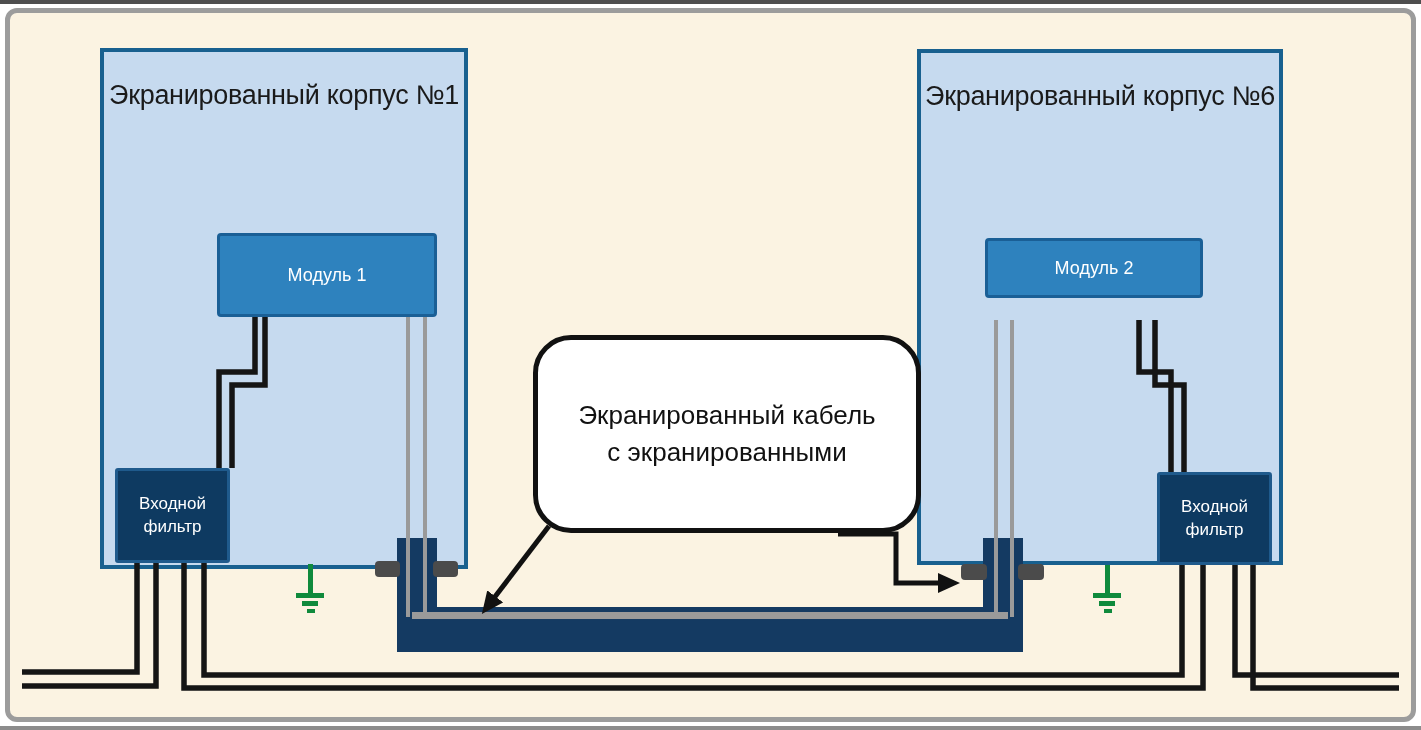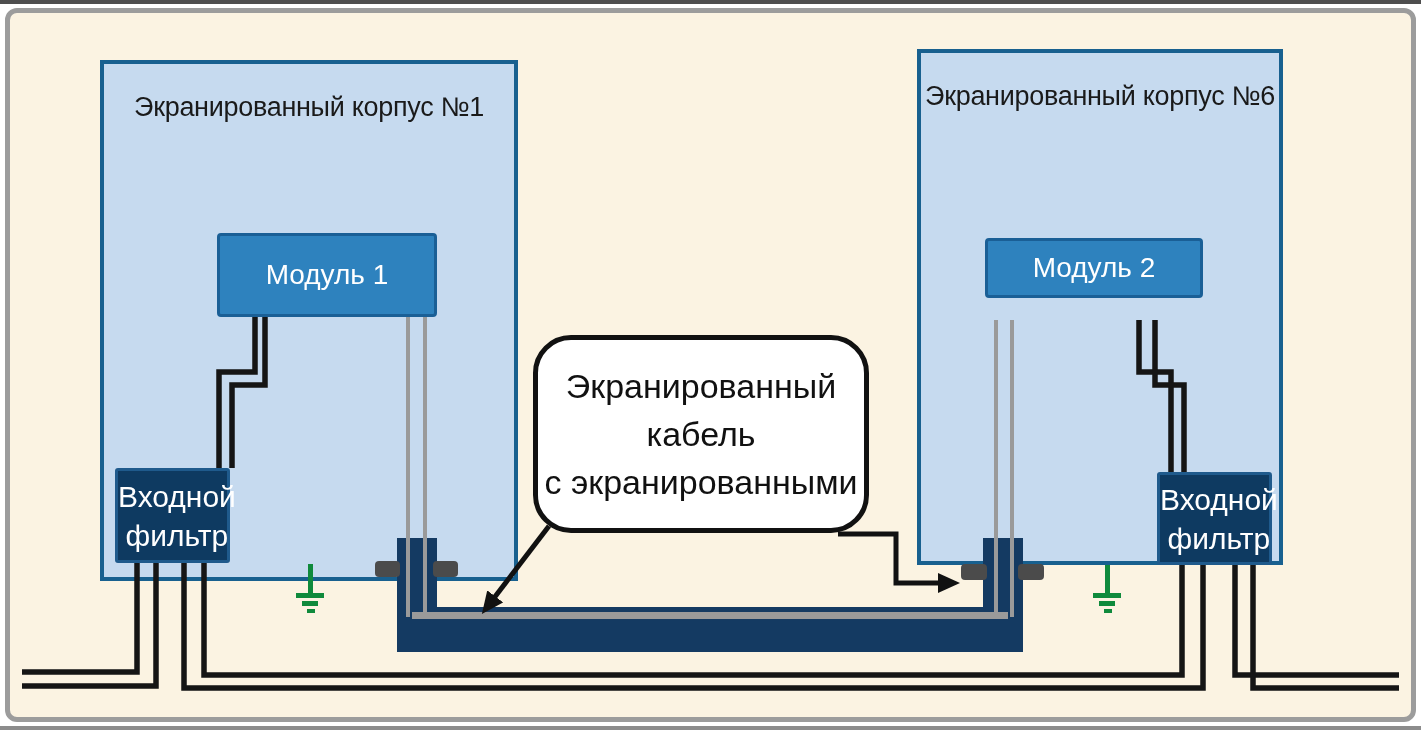--- a/index.html
+++ b/index.html
@@ -24,39 +24,39 @@
   }
   html,body{margin:0;padding:0;}
   body{font-family:"Liberation Sans","DejaVu Sans",sans-serif;}
   .canvas{position:relative;width:1421px;height:730px;background:var(--canvas-bg);overflow:hidden;}
   .edge-strip-top{position:absolute;left:0;top:0;width:100%;height:4px;background:#4E4E4E;}
   .edge-strip-bottom{position:absolute;left:0;top:726px;width:100%;height:4px;background:#8C8C8C;}
   .frame{position:absolute;left:5px;top:8px;width:1411px;height:714px;box-sizing:border-box;
          border:5px solid var(--frame-border);border-radius:12px;background:var(--diagram-bg);}
   .enclosure{position:absolute;box-sizing:border-box;background:var(--enclosure-fill);
              border:4px solid var(--enclosure-border);}
-  .enc1{left:100px;top:60px;width:418px;height:521px;}
+  .enc1{left:100px;top:48px;width:368px;height:521px;}
   .enc2{left:917px;top:49px;width:366px;height:516px;}
   .enc-title{margin-top:28px;text-align:center;font-size:27px;color:var(--text-dark);letter-spacing:-0.3px;}
   .module{position:absolute;box-sizing:border-box;background:var(--module-fill);
           border:3px solid var(--module-border);border-radius:4px;color:var(--text-light);
-          font-size:28px;display:flex;align-items:center;justify-content:center;}
+          font-size:18px;display:flex;align-items:center;justify-content:center;}
   .mod1{left:217px;top:233px;width:220px;height:84px;}
   .mod2{left:985px;top:238px;width:218px;height:60px;}
   .filter{position:absolute;box-sizing:border-box;background:var(--filter-fill);
           border:3px solid var(--filter-border);border-radius:3px;color:var(--text-light);
-          font-size:30px;line-height:1.3;display:flex;align-items:center;justify-content:flex-start;
+          font-size:17px;line-height:1.3;display:flex;align-items:center;justify-content:flex-start;
           text-align:center;}
   .f1{left:115px;top:468px;width:115px;height:95px;}
   .f2{left:1157px;top:472px;width:115px;height:93px;}
   .wires{position:absolute;left:0;top:0;width:1421px;height:730px;pointer-events:none;}
-  .callout{position:absolute;left:533px;top:335px;width:336px;height:198px;box-sizing:border-box;
+  .callout{position:absolute;left:533px;top:335px;width:388px;height:198px;box-sizing:border-box;
            background:var(--callout-bg);border:5px solid var(--callout-border);border-radius:38px;
            display:flex;flex-direction:column;justify-content:center;
-           font-size:34px;line-height:1.42;color:#111;text-align:center;}
+           font-size:26px;line-height:1.42;color:#111;text-align:center;}
   
   .navy{fill:var(--cable-navy);}
   .gray-band{fill:var(--wire-gray);}
   .gray-wire{stroke:var(--wire-gray);stroke-width:4;fill:none;}
   .black-wire{stroke:var(--wire-black);stroke-width:5.5;fill:none;}
   .wing{fill:var(--wing-gray);}
   .ground{fill:var(--ground-green);}
   .pointer{stroke:#111;stroke-width:5;fill:none;}
 </style>
 </head>

